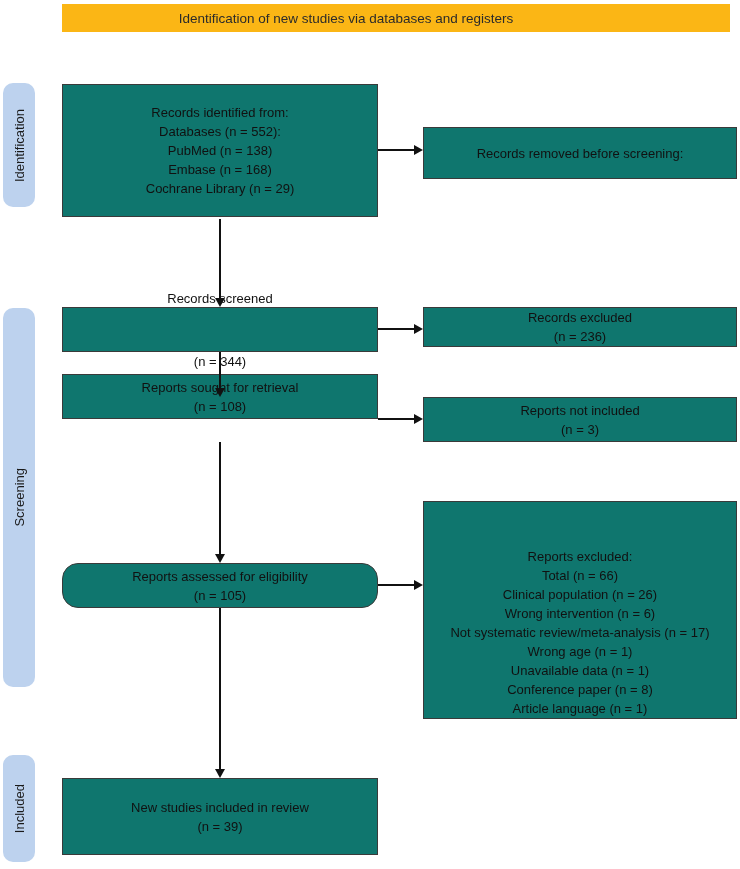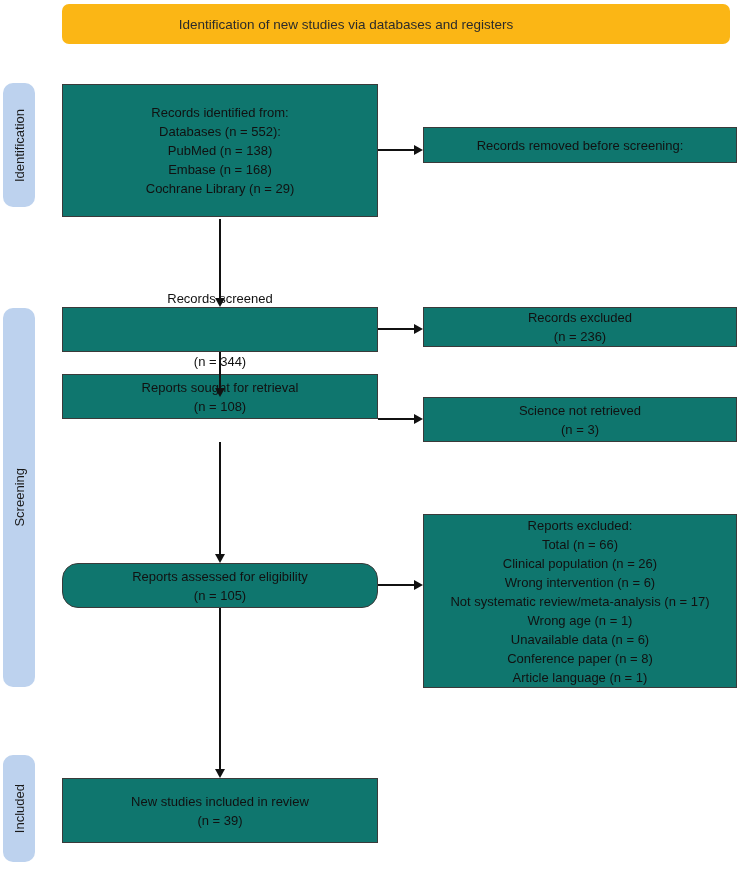--- a/index.html
+++ b/index.html
@@ -14,23 +14,23 @@
     position: relative;
     width: 740px;
     height: 869px;
     background: #ffffff;
     overflow: hidden;
   }
   
   .banner {
     position: absolute;
     left: 62px; top: 4px;
-    width: 668px; height: 40px;
+    width: 668px; height: 28px;
     background: #FBB615;
-    border-radius: 7px;
+    border-radius: 0;
     display: flex;
     align-items: center;
     justify-content: center;
     box-sizing: border-box;
     padding-right: 100px;
   }
   .banner span {
     font-size: 13.5px;
     color: #2b2b2b;
     white-space: nowrap;
@@ -66,28 +66,28 @@
     flex-direction: column;
     align-items: center;
     justify-content: center;
     text-align: center;
     font-size: 13px;
     line-height: 19px;
     color: #111111;
   }
   .box span { display: block; white-space: nowrap; }
   .b-identified   { left: 62px;  top: 84px;  width: 316px; height: 133px; }
-  .b-removed      { left: 423px; top: 127px; width: 314px; height: 36px;  }
+  .b-removed      { left: 423px; top: 127px; width: 314px; height: 52px;  }
   .b-screened     { left: 62px;  top: 307px; width: 316px; height: 45px; gap: 44px;  }
   .b-excluded     { left: 423px; top: 307px; width: 314px; height: 40px;  }
   .b-sought       { left: 62px;  top: 374px; width: 316px; height: 45px;  }
   .b-notretrieved { left: 423px; top: 397px; width: 314px; height: 45px;  }
   .b-assessed     { left: 62px;  top: 563px; width: 316px; height: 45px; border-radius: 16px;  }
-  .b-repexcluded  { left: 423px; top: 514px; width: 314px; height: 174px; justify-content: flex-end; }
-  .b-included     { left: 62px;  top: 778px; width: 316px; height: 65px;  }
+  .b-repexcluded  { left: 423px; top: 501px; width: 314px; height: 218px; justify-content: flex-end; }
+  .b-included     { left: 62px;  top: 778px; width: 316px; height: 77px;  }
   
   .arrow-v { position: absolute; width: 12px; }
   .arrow-v .shaft {
     position: absolute; left: 5px; top: 0; bottom: 8px;
     width: 2px; background: #111111;
   }
   .arrow-v .head {
     position: absolute; left: 1px; bottom: 0;
     width: 0; height: 0;
     border-left: 5px solid transparent;
@@ -165,32 +165,32 @@
   <div class="box b-removed">
     <span>Records removed before screening:</span>
   </div>
 
   <div class="box b-excluded">
     <span>Records excluded</span>
     <span>(n = 236)</span>
   </div>
 
   <div class="box b-notretrieved">
-    <span>Science not retrieved</span>
+    <span>Reports not included</span>
     <span>(n = 3)</span>
   </div>
 
   <div class="box b-repexcluded">
     <span>Reports excluded:</span>
     <span>Total (n = 66)</span>
     <span>Clinical population (n = 26)</span>
     <span>Wrong intervention (n = 6)</span>
     <span>Not systematic review/meta-analysis (n = 17)</span>
     <span>Wrong age (n = 1)</span>
-    <span>Unavailable data (n = 6)</span>
+    <span>Unavailable data (n = 1)</span>
     <span>Conference paper (n = 8)</span>
     <span>Article language (n = 1)</span>
   </div>
 
   <div class="arrow-v av1">
     <div class="shaft"></div>
     <div class="head"></div>
   </div>
   <div class="arrow-v av2">
     <div class="shaft"></div>

